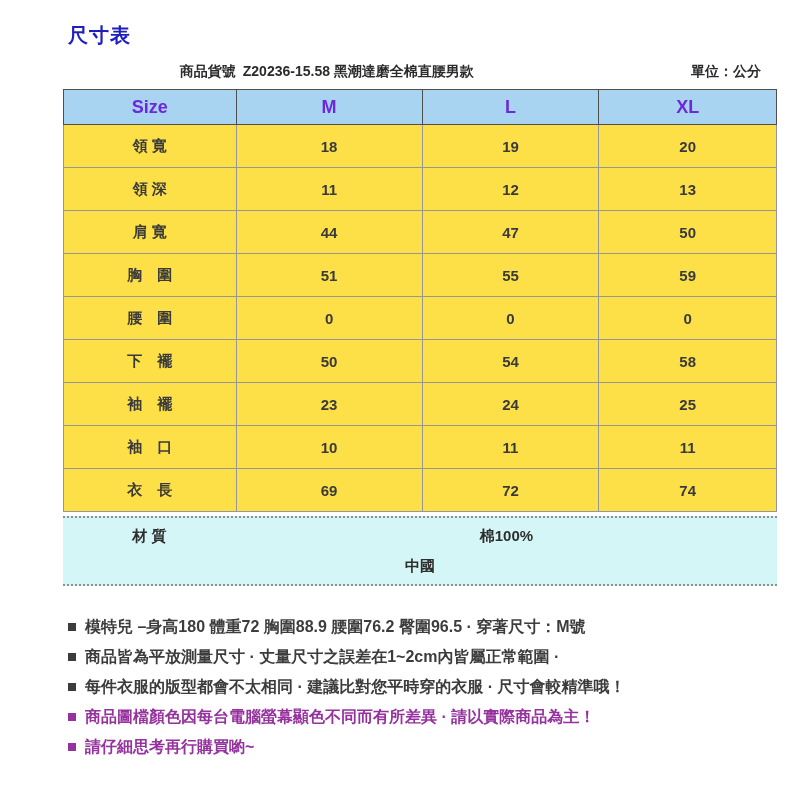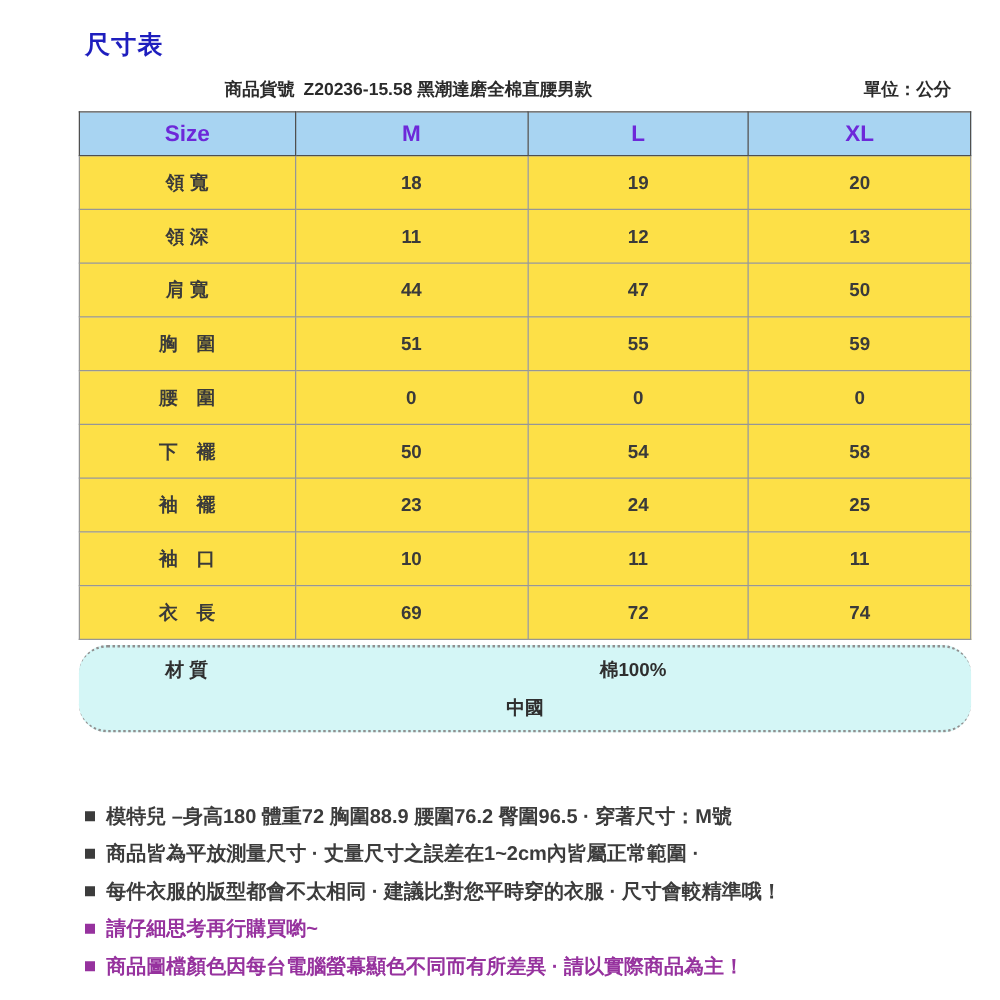--- a/index.html
+++ b/index.html
@@ -51,27 +51,26 @@
     color: #3a3a3a;
     background: #fde047;
   }
 
   .info-block {
     margin-top: 4px;
     background: #d4f6f6;
     border-top: 2px dotted #8f8f8f;
     border-bottom: 2px dotted #8f8f8f;
     padding: 3px 0;
-    border-radius: 23px;
   }
   .info-row { display: flex; align-items: center; height: 30px; font-size: 15px; color: #2f2f2f; }
   .info-label { width: 24.2%; text-align: center; }
   .info-value { flex: 1; text-align: center; }
 
-  .notes { position: absolute; left: 68px; top: 638px; width: 715px; }
+  .notes { position: absolute; left: 68px; top: 612px; width: 715px; }
   .note {
     display: flex; align-items: center;
     height: 30px;
     font-size: 16px;
     color: #3c3c3c;
     white-space: nowrap;
   }
   .note .bullet {
     display: inline-block;
     width: 8px; height: 8px;
@@ -189,21 +188,21 @@
     <div class="note">
       <span class="bullet"></span>
       <span>商品皆為平放測量尺寸 · 丈量尺寸之誤差在1~2cm內皆屬正常範圍 ·</span>
     </div>
     <div class="note">
       <span class="bullet"></span>
       <span>每件衣服的版型都會不太相同 · 建議比對您平時穿的衣服 · 尺寸會較精準哦！</span>
     </div>
     <div class="note purple">
       <span class="bullet"></span>
+      <span>商品圖檔顏色因每台電腦螢幕顯色不同而有所差異 · 請以實際商品為主！</span>
+    </div>
+    <div class="note purple">
+      <span class="bullet"></span>
       <span>請仔細思考再行購買喲~</span>
     </div>
-    <div class="note purple">
-      <span class="bullet"></span>
-      <span>商品圖檔顏色因每台電腦螢幕顯色不同而有所差異 · 請以實際商品為主！</span>
-    </div>
   </div>
 
 </div>
 
 </body></html>

